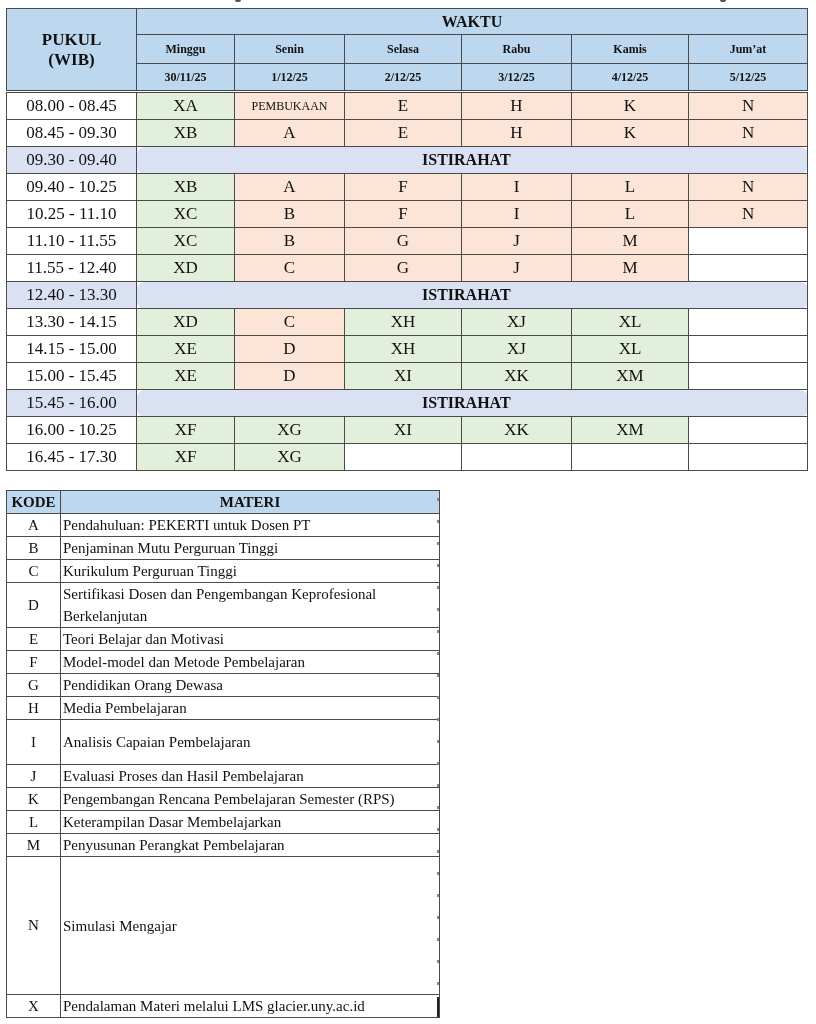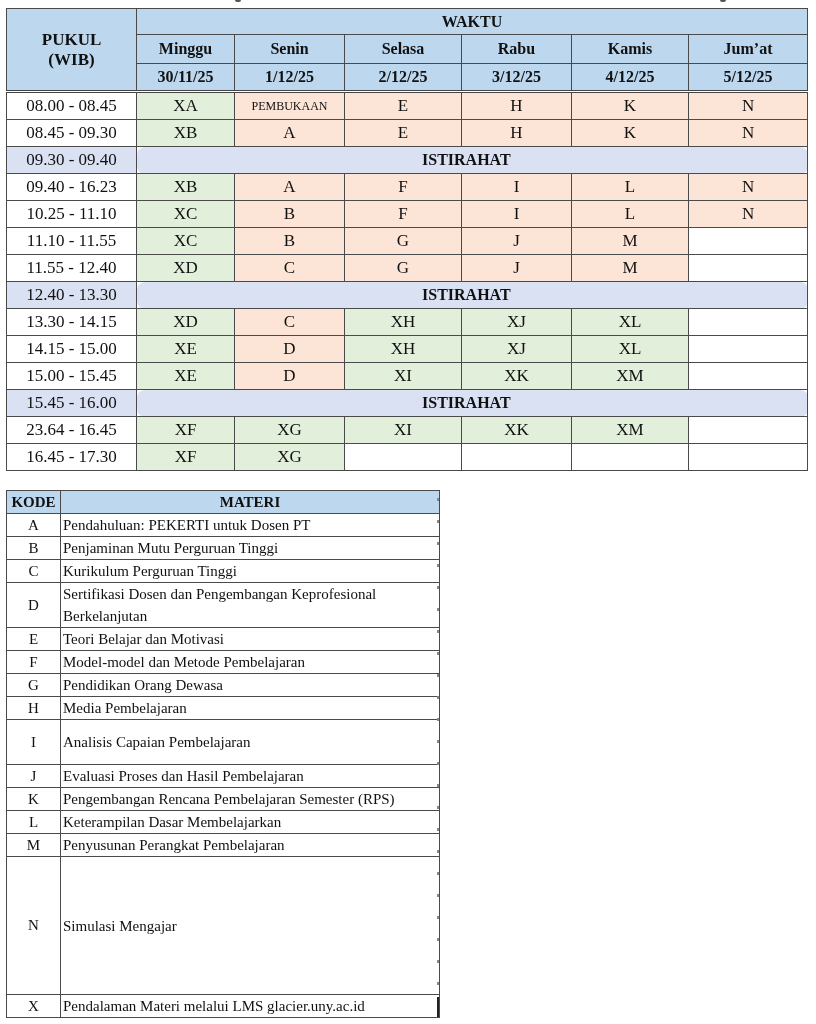--- a/index.html
+++ b/index.html
@@ -7,21 +7,21 @@
          font-family: "Liberation Serif", "DejaVu Serif", serif; color: #111; }
 
   .top-fragment { position: absolute; left: 150px; top: 0; width: 640px; height: 6px; overflow: hidden; }
   .top-fragment span { position: absolute; top: -3px; width: 6px; height: 5px; background: #555; border-radius: 2px; }
 
   table { border-collapse: collapse; position: absolute; table-layout: fixed; }
   td, th { border: 1px solid #4a4a4a; padding: 0; text-align: center; vertical-align: middle; overflow: hidden; white-space: nowrap; }
 
   
   #schedule { left: 6px; top: 8px; width: 801px; border: 1.5px solid #444; }
-  #schedule th { background: #bdd7ee; font-weight: bold; font-size: 16px; }
+  #schedule th { background: #bdd7ee; font-weight: bold; font-size: 12px; }
   #schedule .h-waktu { height: 25px; font-size: 16px; }
   #schedule .h-day { height: 28px; }
   #schedule .h-date { height: 26px; border-bottom: 3px double #444; }
   #schedule .h-pukul { font-size: 17px; line-height: 20px; }
   #schedule td { height: 26px; font-size: 17px; }
   #schedule td.time { background: #ffffff; text-align: center; font-size: 17px; }
   #schedule td.g { background: #e2efda; }
   #schedule td.o { background: #fce4d6; }
   #schedule td.w { background: #ffffff; }
   #schedule tr.break td { background: #d9e1f2; }
@@ -101,21 +101,21 @@
         <td class="o">E</td>
         <td class="o">H</td>
         <td class="o">K</td>
         <td class="o">N</td>
       </tr>
       <tr class="break">
         <td class="time">09.30 - 09.40</td>
         <td colspan="6" class="label">ISTIRAHAT</td>
       </tr>
       <tr>
-        <td class="time">09.40 - 16.23</td>
+        <td class="time">09.40 - 10.25</td>
         <td class="g">XB</td>
         <td class="o">A</td>
         <td class="o">F</td>
         <td class="o">I</td>
         <td class="o">L</td>
         <td class="o">N</td>
       </tr>
       <tr>
         <td class="time">10.25 - 11.10</td>
         <td class="g">XC</td>
@@ -172,21 +172,21 @@
         <td class="g">XI</td>
         <td class="g">XK</td>
         <td class="g">XM</td>
         <td class="w"></td>
       </tr>
       <tr class="break">
         <td class="time">15.45 - 16.00</td>
         <td colspan="6" class="label">ISTIRAHAT</td>
       </tr>
       <tr>
-        <td class="time">23.64 - 16.45</td>
+        <td class="time">16.00 - 10.25</td>
         <td class="g">XF</td>
         <td class="g">XG</td>
         <td class="g">XI</td>
         <td class="g">XK</td>
         <td class="g">XM</td>
         <td class="w"></td>
       </tr>
       <tr>
         <td class="time">16.45 - 17.30</td>
         <td class="g">XF</td>

